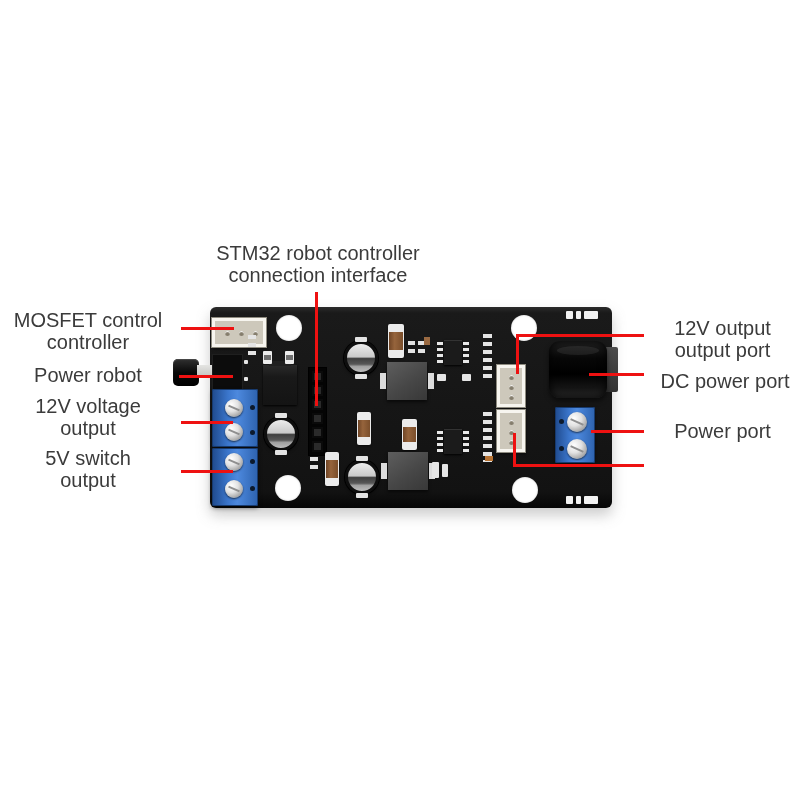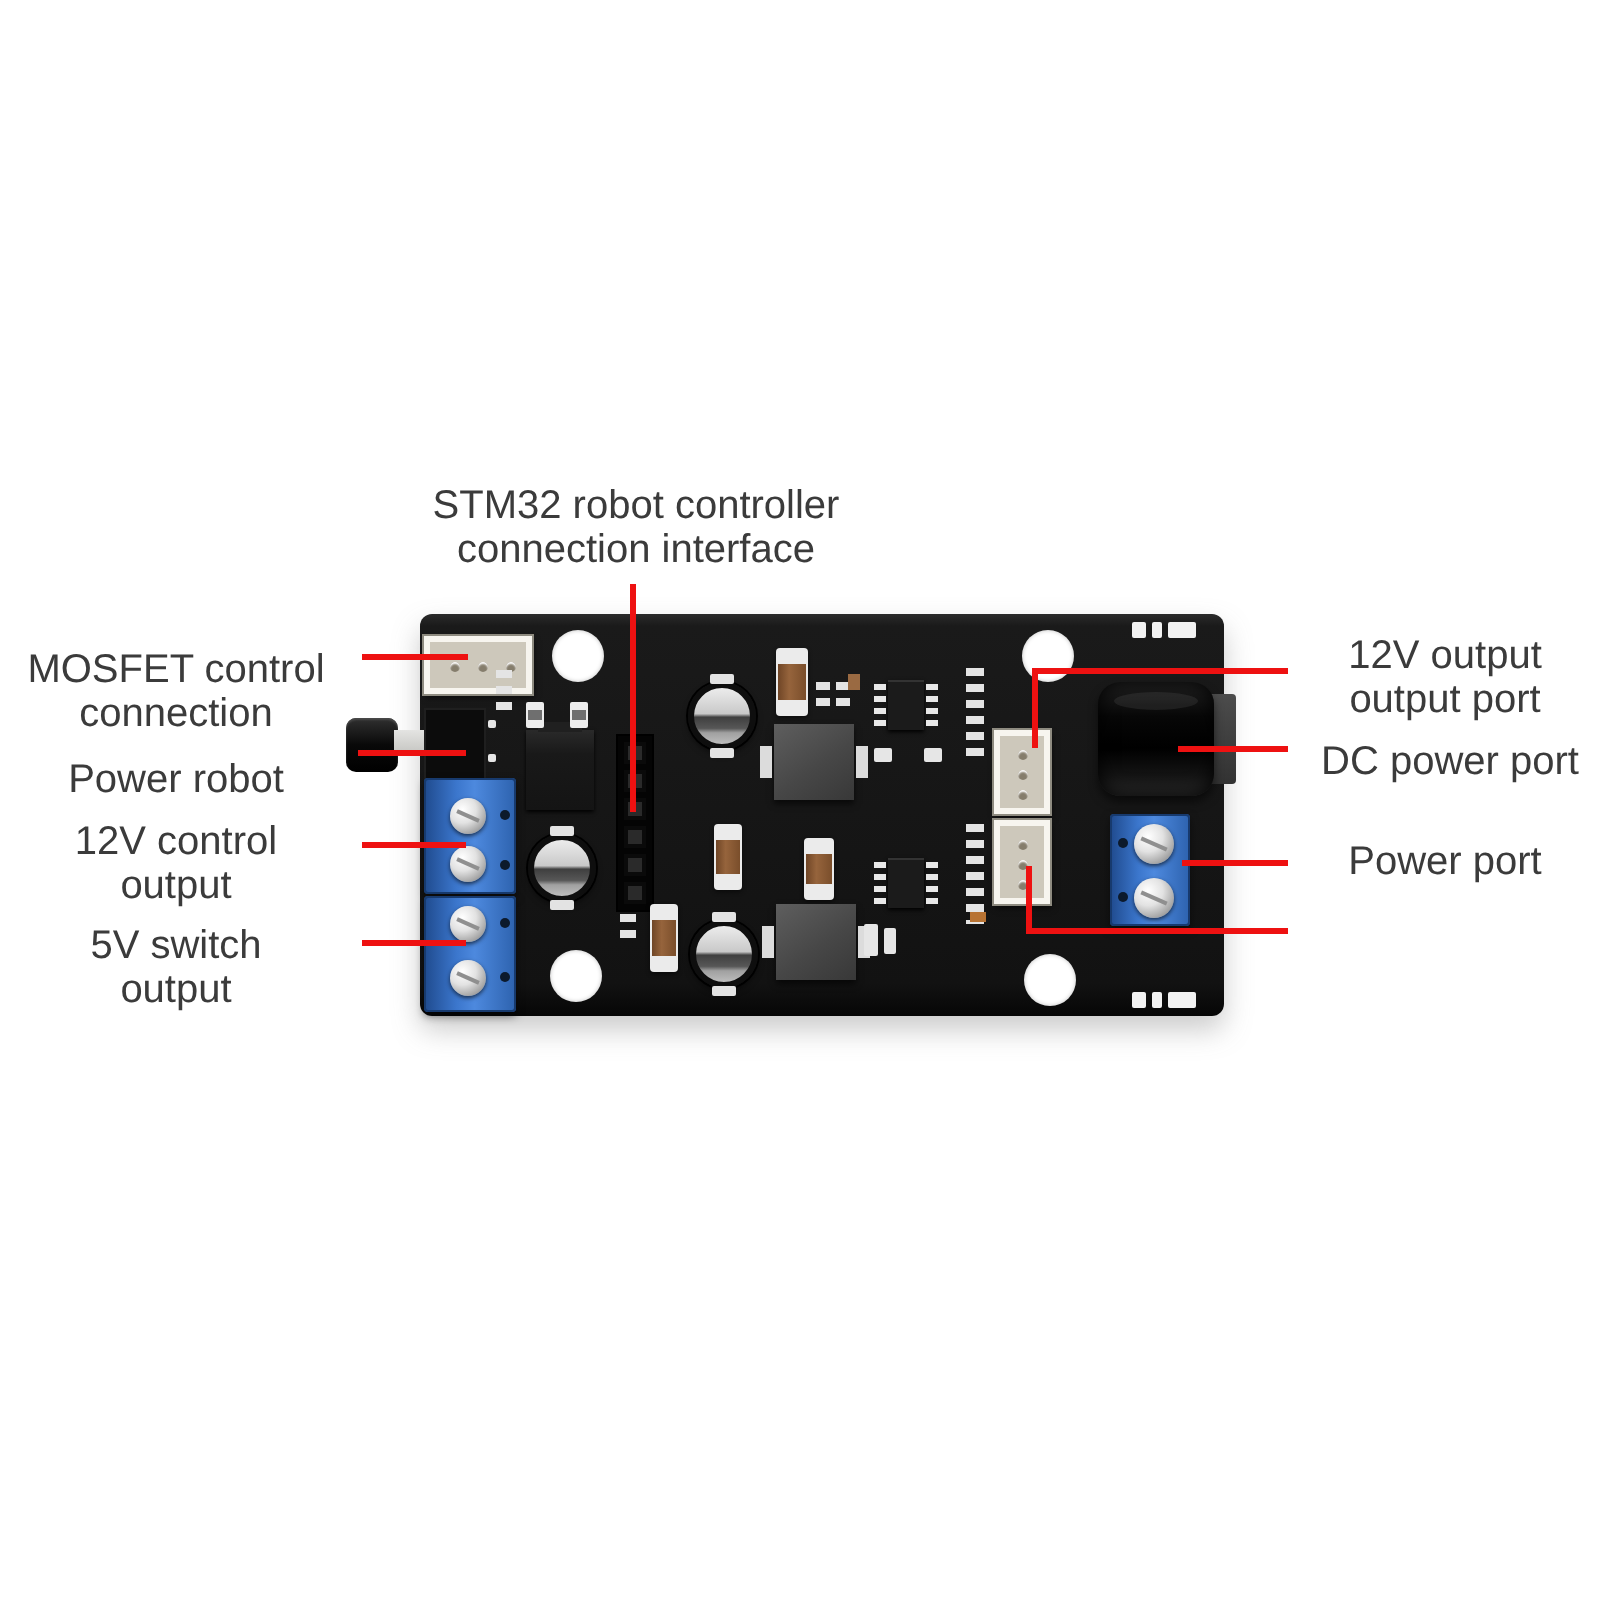--- a/index.html
+++ b/index.html
@@ -10,21 +10,21 @@
     --connector-beige: #cdc8bb;
   }
   * { margin:0; padding:0; box-sizing:border-box; }
   html,body { background:#ffffff; }
   .page {
     position:relative; width:800px; height:800px; background:#ffffff;
     font-family:"Liberation Sans","DejaVu Sans",sans-serif; overflow:hidden;
   }
   .lbl { position:absolute; font-size:20px; line-height:22px; color:var(--text); z-index:10; }
   .lbl span { display:block;text-align:center; }
-  .lbl.r { text-align:right;margin-top:15px; }
+  .lbl.r { text-align:right; }
   .lbl.c { text-align:center; }
   .redline { position:absolute; background:var(--annotation-red); z-index:30; }
 
   
   .board {
     position:absolute; left:210px; top:307px; width:402px; height:201px;
     background:linear-gradient(180deg,#2b2b2b 0,#1a1a1a 6px,#151515 60%,#121212 92%,#060606 100%);
     border-radius:6px; box-shadow:0 7px 14px rgba(110,110,110,.35);
     z-index:1;
   }
@@ -200,29 +200,29 @@
   <div class="redline" style="left:513px;top:433px;width:3px;height:33px;"></div>
   <div class="redline" style="left:513px;top:464px;width:131px;height:3px;"></div>
 
   <div class="lbl c" style="left:193px;top:242px;width:250px;">
     <span>STM32 robot controller</span>
     <span>connection interface</span>
   </div>
 
   <div class="lbl r" style="left:0px;top:309px;width:176px;">
     <span>MOSFET control</span>
-    <span>connection</span>
+    <span>controller</span>
   </div>
 
   <div class="lbl r" style="left:0px;top:364px;width:176px;">
     <span>Power robot</span>
   </div>
 
   <div class="lbl r" style="left:0px;top:395px;width:176px;">
-    <span>12V control</span>
+    <span>12V voltage</span>
     <span>output</span>
   </div>
 
   <div class="lbl r" style="left:0px;top:447px;width:176px;">
     <span>5V switch</span>
     <span>output</span>
   </div>
 
   <div class="lbl" style="left:650px;top:317px;width:145px;">
     <span>12V output</span>

